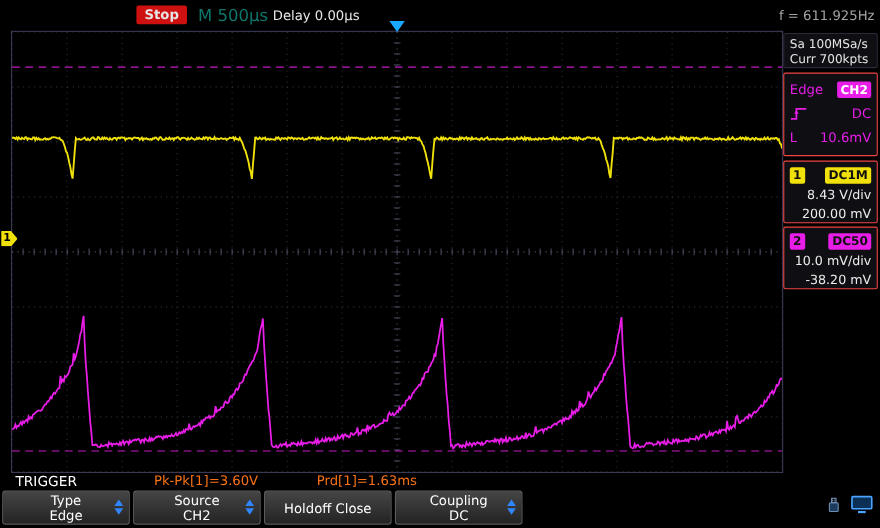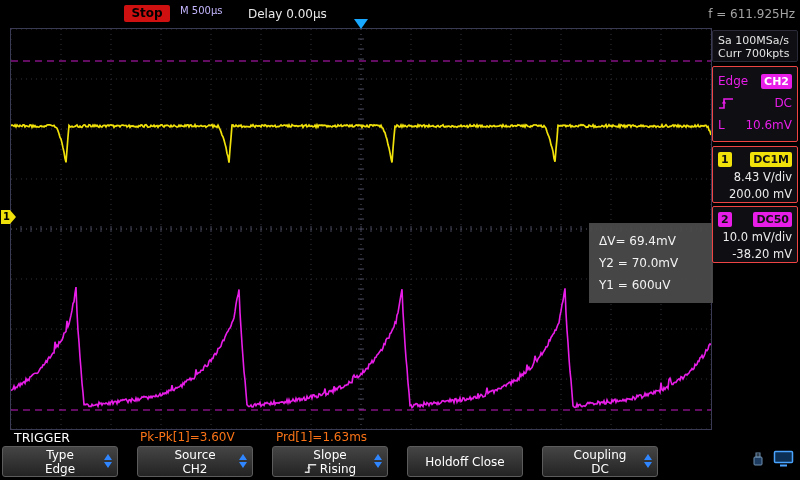--- a/index.html
+++ b/index.html
@@ -2,22 +2,22 @@
 <html><head>
 <meta charset="utf-8">
 <style>
   *{margin:0;padding:0;box-sizing:border-box}
   html,body{width:800px;height:480px;background:#000;overflow:hidden}
   body{font-family:"DejaVu Sans","Liberation Sans",sans-serif;color:#fff;position:relative}
 
   
   #topbar{position:absolute;left:0;top:0;width:800px;height:28px;background:#000}
   #logo{position:absolute;left:6px;top:4px;font-size:17px;font-weight:bold;letter-spacing:1px;color:#f2f2f2}
-  #run-state{position:absolute;left:124px;top:5px;width:46px;height:17px;background:#cf1010;color:#000000;font-weight:bold;font-size:12px;text-align:center;line-height:17px;border-radius:2px}
-  #timebase{position:absolute;left:180px;top:5px;font-size:10px;color:#c4b5fd}
+  #run-state{position:absolute;left:124px;top:5px;width:46px;height:17px;background:#cf1010;color:#e5e5e5;font-weight:bold;font-size:12px;text-align:center;line-height:17px;border-radius:2px}
+  #timebase{position:absolute;left:180px;top:5px;font-size:15px;color:#0f766e}
   #delay{position:absolute;left:248px;top:7px;font-size:12px;color:#e8e8e8}
   #freq{position:absolute;right:5px;top:7px;font-size:12px;color:#a3a3a3}
 
   
   #plot{position:absolute;left:10px;top:28px;width:702px;height:402px;border:1px solid #3a3a55;background:#000}
   #plot-svg{position:absolute;left:0;top:0}
   #trig-marker{position:absolute;top:-10px;width:0;height:0;border-left:7px solid transparent;border-right:7px solid transparent;border-top:10px solid #18a8ff}
   #ch1-marker{position:absolute;left:-10px;width:15px;height:14px;background:#f0e10a;color:#000;font-size:10px;font-weight:bold;line-height:14px;padding-left:2px;clip-path:polygon(0 0,60% 0,100% 50%,60% 100%,0 100%)}
   #cursor-box{position:absolute;left:578px;top:194px;width:124px;background:rgba(76,76,76,.92);padding:7px 10px;font-size:12px;line-height:22px;color:#f2f2f2}
 
@@ -34,23 +34,23 @@
   .badge{display:inline-block;padding:0 3px;border-radius:2px;font-size:11px;font-weight:bold;line-height:15px}
   .badge-src{background:#e81ee8;color:#fff}
   .badge-ch1{background:#f0e10a;color:#111}
   .badge-ch2{background:#e81ee8;color:#111}
   .sval{text-align:right;color:#ececec;font-size:11.5px;line-height:17px}
 
   
   #statusrow{position:absolute;left:0;top:429px;width:712px;height:17px}
   #menu-title{position:absolute;left:14px;top:1px;font-size:12.5px;color:#fff}
   #meas1{position:absolute;left:140px;top:1px}
-  #meas2{position:absolute;left:276px;top:1px}
+  #meas2{position:absolute;left:288px;top:1px}
   .meas{font-size:12px;color:#f97316}
-  #menurow{position:absolute;left:2px;top:446px;width:716px;height:32px;display:flex;gap:19px}
+  #menurow{position:absolute;left:2px;top:446px;width:716px;height:32px;display:flex;gap:3px}
   .mbtn{position:relative;width:116px;height:31px;background:linear-gradient(#454545,#232323);border:1px solid #5c5c5c;border-radius:3px;display:flex;flex-direction:column;align-items:center;justify-content:center;color:#fff}
   .lbl{font-size:12px;line-height:14px}
   .val{font-size:12px;line-height:14px;display:flex;align-items:center;gap:3px}
   .val:empty{display:none}
   .arrows{position:absolute;right:5px;top:7px;display:flex;flex-direction:column;gap:2px}
   .arrows::before,.arrows::after{content:"";display:block;width:0;height:0;border-left:4px solid transparent;border-right:4px solid transparent}
   .arrows::before{border-bottom:6px solid #2f86ff}
   .arrows::after{border-top:6px solid #2f86ff}
   .slope-icon{flex:none}
   #corner-icons{position:absolute;right:6px;top:450px;display:flex;gap:7px;align-items:center}
@@ -201,25 +201,20 @@
         <line x1="347" y1="370" x2="353" y2="370" stroke="#46465a"></line>
         <line x1="347" y1="380" x2="353" y2="380" stroke="#46465a"></line>
         <line x1="347" y1="390" x2="353" y2="390" stroke="#46465a"></line>
         <line x1="0" y1="32" x2="700" y2="32" stroke="#e81ee8" stroke-dasharray="7,5" opacity="0.85"></line>
         <line x1="0" y1="381" x2="700" y2="381" stroke="#e81ee8" stroke-dasharray="7,5" opacity="0.85"></line>
         <polyline points="0,361.5 1,360.9 2,360.0 3,357.0 4,360.0 5,358.2 6,358.5 7,356.4 8,354.8 9,357.0 10,354.1 11,355.4 12,353.5 13,352.7 14,354.3 15,349.7 16,351.8 17,350.3 18,351.4 19,347.9 20,347.5 21,346.4 22,345.4 23,344.6 24,344.2 25,344.3 26,344.4 27,343.8 28,341.8 29,340.0 30,338.5 31,338.4 32,335.9 33,336.0 34,334.3 35,331.8 36,333.0 37,329.7 38,328.1 39,329.0 40,327.3 41,325.4 42,324.0 43,323.9 44,312.7 45,318.2 46,316.2 47,317.6 48,312.9 49,313.7 50,312.3 51,311.0 52,308.4 53,304.1 54,303.6 55,302.4 56,291.9 57,297.6 58,294.9 59,290.5 60,286.2 61,281.4 62,274.6 63,272.7 64,264.1 65,258.1 66,283.2 67,301.5 68,313.1 69,328.2 70,340.4 71,354.1 72,363.6 73,375.5 74,375.4 75,375.7 76,374.9 77,375.5 78,377.3 79,377.2 80,377.5 81,375.3 82,376.7 83,376.3 84,376.2 85,375.5 86,375.3 87,377.2 88,373.2 89,374.8 90,374.0 91,376.1 92,374.4 93,374.5 94,374.9 95,374.0 96,374.5 97,375.6 98,373.2 99,375.5 100,373.0 101,371.8 102,374.9 103,372.9 104,372.3 105,372.5 106,374.7 107,371.4 108,373.3 109,372.1 110,371.0 111,371.5 112,370.5 113,371.1 114,370.4 115,370.0 116,371.6 117,373.4 118,370.9 119,370.7 120,372.8 121,369.6 122,370.7 123,371.7 124,372.2 125,369.1 126,371.7 127,369.5 128,371.4 129,370.0 130,369.4 131,367.9 132,368.4 133,367.4 134,368.1 135,367.7 136,368.3 137,370.0 138,367.5 139,368.7 140,367.2 141,368.7 142,367.1 143,367.3 144,367.7 145,366.0 146,367.5 147,367.7 148,366.2 149,364.6 150,366.8 151,366.1 152,364.0 153,365.0 154,363.8 155,364.6 156,362.1 157,363.8 158,361.1 159,361.4 160,361.6 161,356.2 162,361.2 163,361.6 164,359.6 165,358.5 166,359.1 167,358.2 168,358.0 169,357.3 170,355.8 171,357.9 172,353.9 173,355.4 174,352.5 175,352.8 176,351.0 177,350.5 178,350.8 179,349.2 180,351.1 181,349.5 182,349.7 183,349.8 184,347.8 185,340.3 186,345.2 187,344.2 188,343.5 189,343.5 190,341.3 191,341.3 192,341.2 193,337.5 194,336.0 195,337.1 196,337.6 197,336.3 198,332.2 199,330.9 200,332.4 201,329.4 202,329.5 203,325.8 204,324.4 205,325.5 206,323.6 207,319.4 208,319.2 209,318.5 210,317.2 211,313.4 212,311.3 213,311.6 214,307.9 215,305.7 216,303.4 217,302.3 218,300.0 219,299.1 220,296.9 221,293.4 222,291.7 223,288.7 224,282.7 225,275.1 226,269.6 227,266.3 228,260.5 229,283.6 230,299.4 231,315.0 232,328.7 233,342.6 234,351.1 235,363.8 236,375.7 237,377.0 238,377.6 239,377.2 240,376.0 241,378.0 242,378.0 243,375.7 244,374.8 245,376.6 246,375.1 247,374.6 248,375.4 249,373.4 250,377.2 251,376.0 252,375.3 253,376.4 254,373.7 255,374.5 256,373.5 257,374.5 258,374.6 259,375.9 260,373.2 261,375.3 262,375.2 263,372.2 264,375.5 265,373.7 266,374.2 267,373.7 268,374.3 269,373.2 270,373.1 271,372.9 272,373.1 273,374.3 274,372.8 275,373.7 276,370.6 277,374.0 278,370.6 279,373.7 280,372.2 281,372.1 282,370.0 283,372.0 284,372.5 285,369.3 286,371.8 287,369.7 288,369.1 289,371.6 290,369.8 291,371.1 292,369.6 293,368.2 294,371.3 295,371.0 296,367.3 297,369.6 298,369.4 299,367.4 300,366.4 301,369.3 302,365.9 303,365.9 304,367.6 305,367.1 306,368.7 307,368.2 308,364.7 309,365.1 310,366.5 311,366.1 312,364.6 313,363.8 314,359.5 315,366.2 316,364.8 317,365.4 318,362.2 319,361.5 320,362.5 321,361.4 322,363.5 323,357.3 324,361.6 325,359.4 326,360.7 327,358.7 328,357.5 329,357.0 330,359.6 331,358.8 332,358.7 333,357.8 334,356.4 335,356.4 336,355.6 337,355.7 338,352.5 339,353.6 340,353.5 341,353.6 342,347.6 343,346.1 344,348.2 345,348.2 346,346.6 347,348.6 348,347.6 349,346.6 350,344.6 351,345.4 352,341.5 353,343.2 354,341.9 355,339.6 356,339.4 357,339.7 358,335.1 359,335.0 360,334.0 361,331.5 362,333.5 363,331.9 364,328.4 365,328.2 366,325.9 367,325.1 368,323.7 369,322.3 370,320.7 371,321.4 372,318.9 373,314.8 374,315.4 375,310.9 376,309.3 377,309.3 378,309.1 379,304.6 380,304.0 381,301.5 382,299.7 383,297.8 384,293.1 385,294.1 386,286.2 387,283.7 388,277.6 389,271.5 390,265.7 391,260.2 392,283.1 393,298.6 394,315.2 395,329.3 396,339.2 397,353.8 398,363.4 399,376.5 400,375.9 401,378.7 402,377.8 403,375.6 404,375.6 405,374.6 406,374.8 407,377.2 408,375.9 409,377.7 410,375.6 411,376.2 412,377.4 413,373.3 414,375.3 415,375.9 416,373.6 417,374.4 418,376.5 419,374.1 420,373.7 421,375.4 422,374.4 423,373.0 424,374.0 425,373.7 426,375.3 427,373.3 428,375.3 429,374.4 430,373.8 431,371.9 432,371.7 433,372.2 434,372.7 435,371.9 436,371.7 437,371.5 438,372.7 439,370.1 440,372.4 441,370.6 442,370.9 443,373.6 444,369.8 445,369.6 446,373.1 447,370.9 448,372.0 449,368.9 450,372.7 451,371.9 452,368.8 453,369.2 454,371.5 455,371.2 456,369.6 457,370.4 458,370.0 459,368.0 460,370.7 461,369.2 462,369.7 463,367.6 464,367.4 465,369.2 466,369.2 467,364.4 468,368.7 469,367.0 470,365.4 471,366.2 472,368.0 473,367.5 474,367.3 475,364.0 476,358.7 477,364.4 478,363.4 479,362.4 480,362.4 481,361.5 482,361.2 483,363.9 484,361.1 485,360.7 486,361.6 487,359.4 488,359.3 489,359.8 490,359.7 491,357.8 492,357.5 493,356.3 494,356.2 495,357.2 496,355.0 497,354.6 498,353.5 499,353.1 500,355.7 501,351.6 502,353.3 503,350.8 504,352.0 505,351.4 506,352.0 507,349.4 508,350.6 509,344.8 510,347.3 511,345.1 512,346.5 513,343.0 514,344.6 515,343.9 516,335.6 517,340.3 518,338.4 519,340.7 520,339.5 521,338.6 522,336.0 523,333.3 524,326.8 525,330.8 526,332.5 527,329.9 528,328.4 529,327.2 530,323.8 531,325.7 532,323.6 533,322.0 534,320.5 535,317.9 536,318.0 537,316.2 538,311.1 539,311.6 540,308.4 541,307.1 542,305.2 543,304.2 544,301.1 545,301.1 546,297.9 547,295.3 548,293.9 549,286.7 550,282.2 551,275.4 552,272.0 553,265.2 554,259.3 555,284.1 556,301.1 557,313.8 558,329.5 559,342.2 560,351.3 561,364.1 562,376.9 563,377.8 564,378.5 565,378.3 566,374.8 567,377.5 568,375.7 569,375.4 570,377.0 571,377.7 572,376.9 573,376.8 574,377.3 575,376.3 576,374.6 577,373.5 578,374.5 579,373.4 580,374.2 581,373.8 582,374.2 583,375.7 584,374.9 585,375.0 586,374.9 587,372.3 588,372.9 589,375.3 590,373.2 591,372.9 592,373.9 593,371.8 594,375.1 595,374.8 596,371.0 597,373.2 598,373.3 599,374.2 600,374.4 601,370.9 602,372.7 603,370.9 604,370.2 605,373.3 606,371.0 607,372.6 608,372.2 609,371.5 610,372.0 611,372.0 612,370.4 613,371.9 614,370.7 615,372.3 616,369.5 617,370.0 618,369.9 619,370.3 620,370.1 621,370.7 622,367.6 623,368.5 624,370.5 625,369.1 626,366.4 627,367.6 628,366.1 629,365.8 630,366.1 631,369.1 632,367.8 633,367.3 634,364.2 635,366.6 636,364.9 637,366.7 638,364.4 639,364.0 640,363.2 641,364.3 642,365.0 643,362.3 644,364.1 645,361.5 646,361.7 647,361.8 648,361.5 649,363.2 650,353.6 651,360.8 652,361.6 653,358.7 654,360.4 655,358.5 656,357.7 657,359.3 658,350.4 659,349.1 660,352.4 661,355.4 662,355.5 663,353.6 664,353.4 665,353.5 666,351.8 667,350.6 668,349.8 669,351.2 670,347.7 671,348.2 672,350.0 673,348.2 674,346.0 675,345.2 676,346.1 677,344.9 678,344.0 679,342.0 680,341.2 681,339.5 682,340.6 683,339.7 684,335.2 685,336.4 686,335.3 687,332.2 688,332.3 689,328.7 690,328.1 691,326.4 692,328.9 693,327.2 694,324.4 695,320.9 696,321.6 697,320.1 698,316.1 699,315.0 700,315.9 " fill="none" stroke="#e81ee8" stroke-width="1.6"></polyline>
         <polyline points="0,96.8 1,96.0 2,96.4 3,97.2 4,95.9 5,97.8 6,95.9 7,97.1 8,97.6 9,96.2 10,97.1 11,97.4 12,95.8 13,95.9 14,98.0 15,96.8 16,97.0 17,97.5 18,97.7 19,95.9 20,96.0 21,98.3 22,96.3 23,97.8 24,96.6 25,97.9 26,97.6 27,97.9 28,98.1 29,97.2 30,96.7 31,97.8 32,97.3 33,97.9 34,97.0 35,97.2 36,96.0 37,95.9 38,95.8 39,95.9 40,96.2 41,96.6 42,96.9 43,96.3 44,98.0 45,98.4 46,99.2 47,101.7 48,104.7 49,108.5 50,110.0 51,114.1 52,118.9 53,123.1 54,129.4 55,133.4 56,120.8 57,107.7 58,96.5 59,97.6 60,97.8 61,97.2 62,98.0 63,97.8 64,97.4 65,96.7 66,96.0 67,97.8 68,98.3 69,97.1 70,98.1 71,98.3 72,96.7 73,95.9 74,96.0 75,97.6 76,97.7 77,97.9 78,95.7 79,95.9 80,97.7 81,97.7 82,96.0 83,97.5 84,96.0 85,97.2 86,96.3 87,97.5 88,98.2 89,96.5 90,97.8 91,98.0 92,96.8 93,96.4 94,96.4 95,98.0 96,96.4 97,96.0 98,96.9 99,96.0 100,95.9 101,96.3 102,96.1 103,98.3 104,96.9 105,97.2 106,96.5 107,96.7 108,96.7 109,97.9 110,96.6 111,96.0 112,96.1 113,96.6 114,96.5 115,96.4 116,98.0 117,97.1 118,96.1 119,98.3 120,96.9 121,97.3 122,96.7 123,97.6 124,97.4 125,98.0 126,97.3 127,98.2 128,96.6 129,97.2 130,96.0 131,96.1 132,97.5 133,98.1 134,96.0 135,95.7 136,96.9 137,98.2 138,98.0 139,97.9 140,96.3 141,97.2 142,97.3 143,96.1 144,97.7 145,97.0 146,96.6 147,98.3 148,96.6 149,96.8 150,95.8 151,95.8 152,97.2 153,98.0 154,96.5 155,96.6 156,96.2 157,96.5 158,97.1 159,98.0 160,96.4 161,97.8 162,97.4 163,96.1 164,96.9 165,97.4 166,98.1 167,97.7 168,96.2 169,97.4 170,96.2 171,97.2 172,97.2 173,97.6 174,95.9 175,97.2 176,95.8 177,95.9 178,97.9 179,96.1 180,96.0 181,97.5 182,97.3 183,97.6 184,95.7 185,97.8 186,96.9 187,97.0 188,97.5 189,97.1 190,96.5 191,97.1 192,97.4 193,97.0 194,96.9 195,98.2 196,97.4 197,96.9 198,96.1 199,96.6 200,96.5 201,95.7 202,98.1 203,96.1 204,97.5 205,97.4 206,98.3 207,96.3 208,98.4 209,100.3 210,102.9 211,106.1 212,107.8 213,111.1 214,114.9 215,118.5 216,124.4 217,127.4 218,133.7 219,120.1 220,108.9 221,96.1 222,96.0 223,97.5 224,97.4 225,96.0 226,97.0 227,97.7 228,96.4 229,97.0 230,96.1 231,98.2 232,97.5 233,97.2 234,98.1 235,97.4 236,97.6 237,97.7 238,97.8 239,98.1 240,96.1 241,97.1 242,95.8 243,97.2 244,98.2 245,96.5 246,96.7 247,97.2 248,96.6 249,97.0 250,97.9 251,95.9 252,96.2 253,97.0 254,95.9 255,96.4 256,97.7 257,96.6 258,96.8 259,97.6 260,96.6 261,96.6 262,97.5 263,97.1 264,96.3 265,98.0 266,97.8 267,97.4 268,97.6 269,96.8 270,95.9 271,96.9 272,96.8 273,96.1 274,96.1 275,96.9 276,96.1 277,97.8 278,95.9 279,97.8 280,97.8 281,95.7 282,96.7 283,96.6 284,97.2 285,96.7 286,96.9 287,97.5 288,96.9 289,97.0 290,96.7 291,95.9 292,98.3 293,96.7 294,96.4 295,95.8 296,97.9 297,97.4 298,96.0 299,97.4 300,97.2 301,97.0 302,97.8 303,97.6 304,96.2 305,98.3 306,95.9 307,98.0 308,96.1 309,96.0 310,96.6 311,96.0 312,96.7 313,96.1 314,96.3 315,96.6 316,97.9 317,96.8 318,97.7 319,97.0 320,97.5 321,97.9 322,96.9 323,97.3 324,96.3 325,98.0 326,97.6 327,95.8 328,96.8 329,96.8 330,95.9 331,97.5 332,97.0 333,96.4 334,96.2 335,96.7 336,95.9 337,96.6 338,97.7 339,96.1 340,97.2 341,96.0 342,97.9 343,97.8 344,96.8 345,96.1 346,95.9 347,96.9 348,95.9 349,96.6 350,96.3 351,98.3 352,96.3 353,97.1 354,97.6 355,97.6 356,96.2 357,97.7 358,98.1 359,95.8 360,95.8 361,96.1 362,97.0 363,95.8 364,96.5 365,96.1 366,96.1 367,96.6 368,96.5 369,98.0 370,96.3 371,98.7 372,99.4 373,102.3 374,103.7 375,107.4 376,110.5 377,115.6 378,118.9 379,123.8 380,129.3 381,133.5 382,119.7 383,107.6 384,97.3 385,97.8 386,96.0 387,96.7 388,97.9 389,97.9 390,95.9 391,98.1 392,96.0 393,97.6 394,96.5 395,97.4 396,97.9 397,96.8 398,96.1 399,97.1 400,96.8 401,97.9 402,97.2 403,97.7 404,96.9 405,97.1 406,98.1 407,95.8 408,97.5 409,96.0 410,96.5 411,97.6 412,96.3 413,95.8 414,98.0 415,96.6 416,96.8 417,98.0 418,96.0 419,97.6 420,97.1 421,97.1 422,96.6 423,97.7 424,97.6 425,98.2 426,97.0 427,96.5 428,97.8 429,98.1 430,96.8 431,96.6 432,95.8 433,97.8 434,98.0 435,97.3 436,97.8 437,97.2 438,97.2 439,97.6 440,98.0 441,96.7 442,97.1 443,98.0 444,97.4 445,97.8 446,98.2 447,97.3 448,97.2 449,97.4 450,96.1 451,97.6 452,97.2 453,96.8 454,97.5 455,97.7 456,96.7 457,98.3 458,97.3 459,95.9 460,97.5 461,97.0 462,97.3 463,95.8 464,96.9 465,97.9 466,95.9 467,98.0 468,96.4 469,96.2 470,97.9 471,96.4 472,98.0 473,97.5 474,97.6 475,98.0 476,96.9 477,97.7 478,98.1 479,96.6 480,97.0 481,97.8 482,97.1 483,96.6 484,97.5 485,97.3 486,97.3 487,97.2 488,97.1 489,96.3 490,96.3 491,97.9 492,95.8 493,97.4 494,97.7 495,96.4 496,97.8 497,97.3 498,97.6 499,97.8 500,96.4 501,96.0 502,97.4 503,96.7 504,96.6 505,97.3 506,96.7 507,95.8 508,96.2 509,96.3 510,97.3 511,96.2 512,97.7 513,96.1 514,98.1 515,95.8 516,96.4 517,97.5 518,97.5 519,98.1 520,96.9 521,97.4 522,96.4 523,95.8 524,96.0 525,95.9 526,96.5 527,97.1 528,96.3 529,96.9 530,96.2 531,97.9 532,98.0 533,96.6 534,97.9 535,99.4 536,102.7 537,105.7 538,107.7 539,111.0 540,115.8 541,118.5 542,122.4 543,129.2 544,132.7 545,120.1 546,109.7 547,96.3 548,96.6 549,97.0 550,96.4 551,97.1 552,96.1 553,96.3 554,96.2 555,97.7 556,96.5 557,97.0 558,96.7 559,95.9 560,97.9 561,96.8 562,97.7 563,97.7 564,97.6 565,96.7 566,97.2 567,97.7 568,96.3 569,96.6 570,95.7 571,96.5 572,95.8 573,96.4 574,97.2 575,98.2 576,97.9 577,98.0 578,96.1 579,96.7 580,97.5 581,97.5 582,95.9 583,98.2 584,96.7 585,98.2 586,97.8 587,97.9 588,97.5 589,97.8 590,97.5 591,96.5 592,97.0 593,97.8 594,96.9 595,95.7 596,98.2 597,97.3 598,95.8 599,97.2 600,96.6 601,97.8 602,96.0 603,96.9 604,97.0 605,97.7 606,97.5 607,98.0 608,95.8 609,98.2 610,95.7 611,96.3 612,97.5 613,96.1 614,98.2 615,96.7 616,97.8 617,96.1 618,96.1 619,96.1 620,98.0 621,96.4 622,96.0 623,97.1 624,96.7 625,97.6 626,98.1 627,97.5 628,97.0 629,97.3 630,96.1 631,97.4 632,96.3 633,97.6 634,97.0 635,97.0 636,97.2 637,98.0 638,98.2 639,97.0 640,97.6 641,97.1 642,97.8 643,96.5 644,97.0 645,98.2 646,97.2 647,97.1 648,97.9 649,98.2 650,97.9 651,95.8 652,98.0 653,97.8 654,96.9 655,95.8 656,97.0 657,98.0 658,97.9 659,97.2 660,97.4 661,96.6 662,95.9 663,97.5 664,96.1 665,96.5 666,97.7 667,96.0 668,97.8 669,96.4 670,97.2 671,98.1 672,97.5 673,96.4 674,97.0 675,98.2 676,96.4 677,96.8 678,97.8 679,97.2 680,98.2 681,97.0 682,97.9 683,97.8 684,96.1 685,97.8 686,97.2 687,95.9 688,97.7 689,97.9 690,96.6 691,97.0 692,96.7 693,97.2 694,96.4 695,96.4 696,98.1 697,97.5 698,101.2 699,102.2 700,106.1 " fill="none" stroke="#f0e10a" stroke-width="1.7"></polyline>
       </svg>
     <div id="trig-marker" style="left: 343px;"></div>
     <div id="ch1-marker" style="top: 181px;">1</div>
-    <div id="cursor-box">
-      <div>ΔV= 69.4mV</div>
-      <div>Y2 = 70.0mV</div>
-      <div>Y1 = 600uV</div>
-    </div>
   </div>
 
   <div id="sidebar">
     <div class="sbox" id="acq-box">
       <div>Sa 100MSa/s</div>
       <div>Curr 700kpts</div>
     </div>
 
     <div class="sbox" id="trig-box">
       <div class="srow">
@@ -266,31 +261,20 @@
 
   <div id="menurow">
     <div class="mbtn">
       <span class="lbl">Type</span>
       <span class="val">Edge</span>
       <span class="arrows"></span>
     </div>
     <div class="mbtn">
       <span class="lbl">Source</span>
       <span class="val">CH2</span>
-      <span class="arrows"></span>
-    </div>
-    <div class="mbtn">
-      <span class="lbl">Slope</span>
-      <span class="val">
-        <svg class="slope-icon" width="13" height="11" viewBox="0 0 16 13" style="color:#e0e0e0">
-            <path d="M1 11 H6 V2 H15" fill="none" stroke="currentColor" stroke-width="1.8"></path>
-            <polygon points="3.8,6.5 8.2,6.5 6,3.2" fill="currentColor"></polygon>
-          </svg>
-        <span>Rising</span>
-      </span>
       <span class="arrows"></span>
     </div>
     <div class="mbtn">
       <span class="lbl">Holdoff Close</span>
 
     </div>
     <div class="mbtn">
       <span class="lbl">Coupling</span>
       <span class="val">DC</span>
       <span class="arrows"></span>

